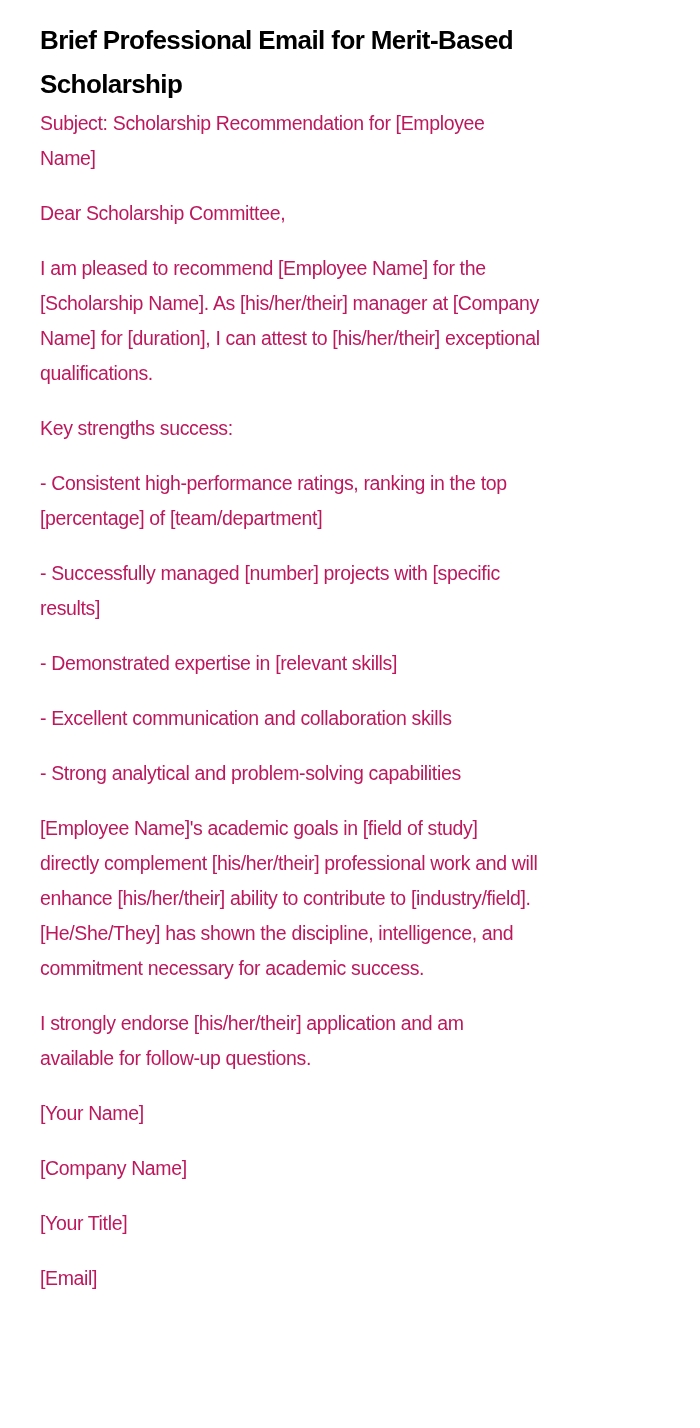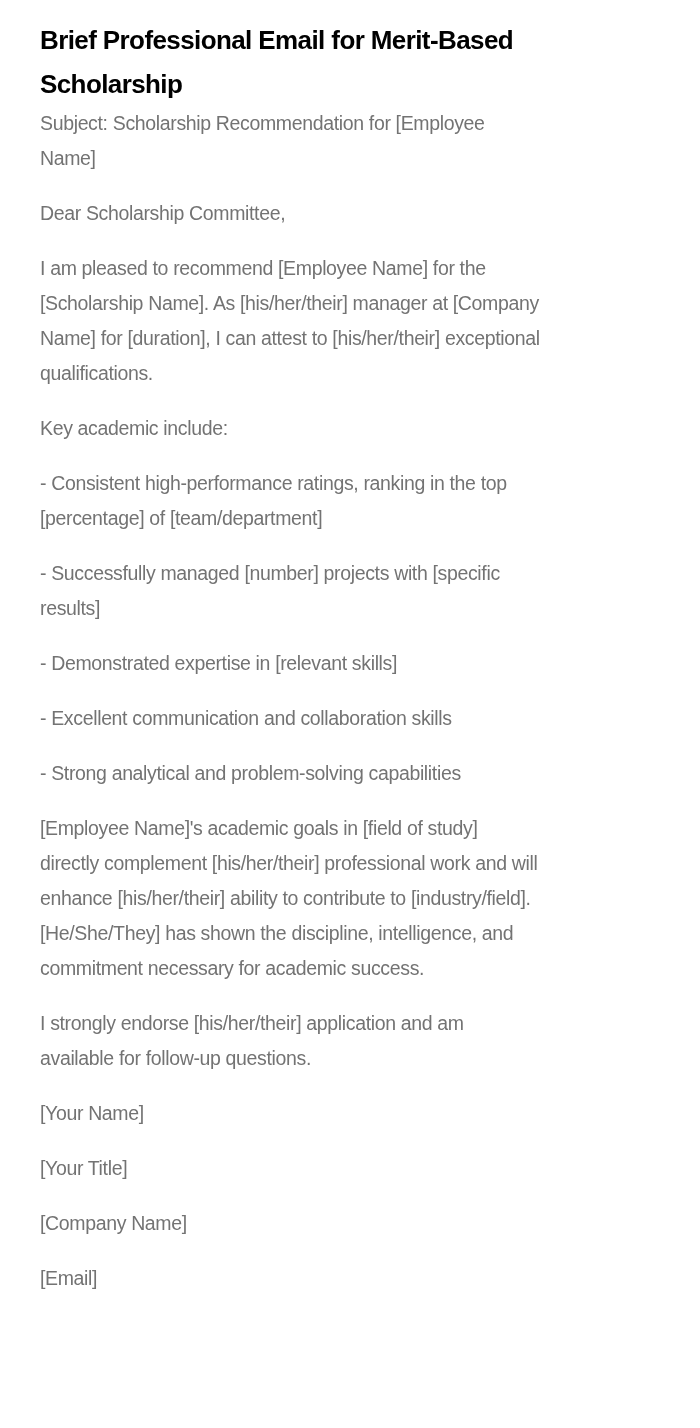--- a/index.html
+++ b/index.html
@@ -27,43 +27,43 @@
       line-height: 44px;
       letter-spacing: -0.6px;
       margin: 0 0 0 0;
       color: #000000;
     }
     .para {
       font-size: 19.5px;
       line-height: 35px;
       letter-spacing: -0.35px;
       margin: 0 0 20px 0;
-      color: #737373;
+      color: #be185d;
     }
     .para.first {
       margin-top: 0;
     }
   </style>
 </head>
 <body>
 
 <div class="doc">
   <h1 class="title">Brief Professional Email for Merit-Based Scholarship</h1>
 
   <p class="para first">Subject: Scholarship Recommendation for [Employee Name]</p>
   <p class="para">Dear Scholarship Committee,</p>
   <p class="para">I am pleased to recommend [Employee Name] for the [Scholarship Name]. As [his/her/their] manager at [Company Name] for [duration], I can attest to [his/her/their] exceptional qualifications.</p>
-  <p class="para">Key academic include:</p>
+  <p class="para">Key strengths success:</p>
 
   <p class="para">- Consistent high-performance ratings, ranking in the top [percentage] of [team/department]</p>
   <p class="para">- Successfully managed [number] projects with [specific results]</p>
   <p class="para">- Demonstrated expertise in [relevant skills]</p>
   <p class="para">- Excellent communication and collaboration skills</p>
   <p class="para">- Strong analytical and problem-solving capabilities</p>
 
   <p class="para">[Employee Name]'s academic goals in [field of study] directly complement [his/her/their] professional work and will enhance [his/her/their] ability to contribute to [industry/field]. [He/She/They] has shown the discipline, intelligence, and commitment necessary for academic success.</p>
   <p class="para">I strongly endorse [his/her/their] application and am available for follow-up questions.</p>
 
   <p class="para">[Your Name]</p>
+  <p class="para">[Company Name]</p>
   <p class="para">[Your Title]</p>
-  <p class="para">[Company Name]</p>
   <p class="para">[Email]</p>
 </div>
 
 </body></html>

